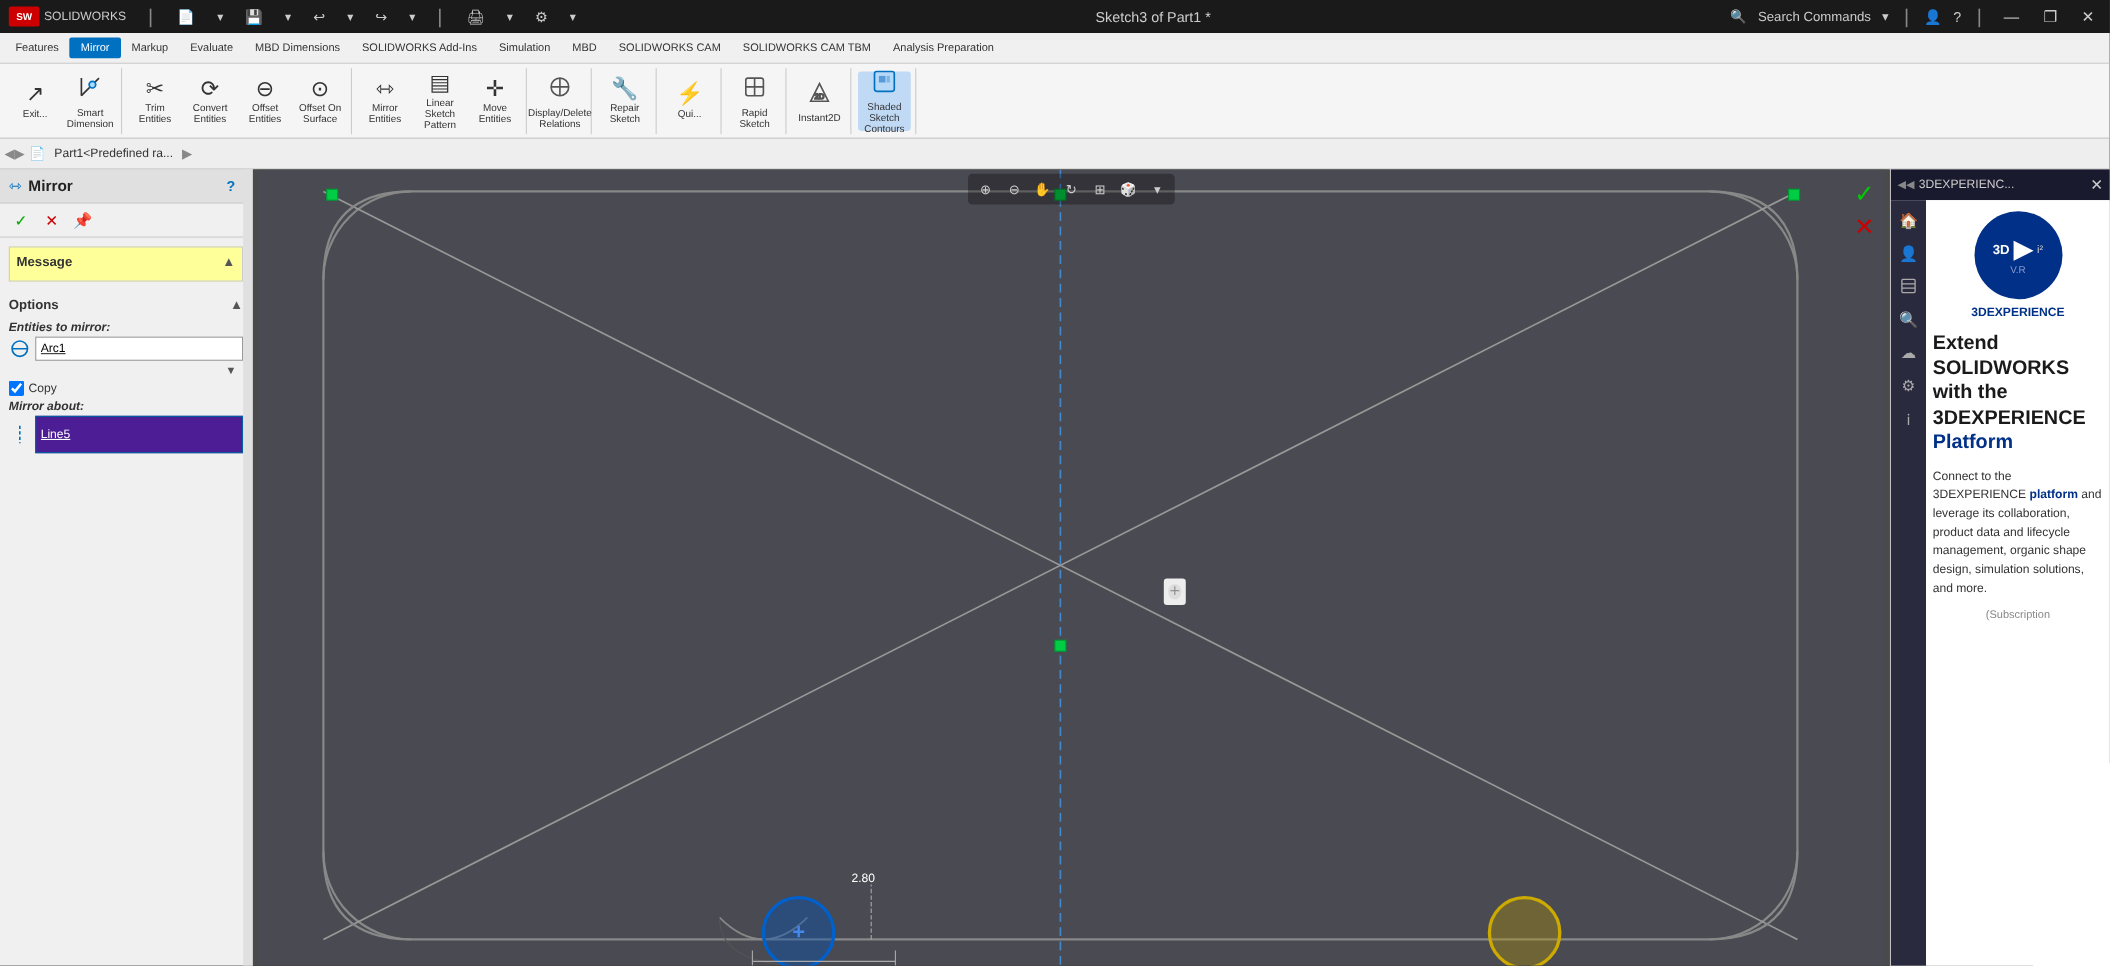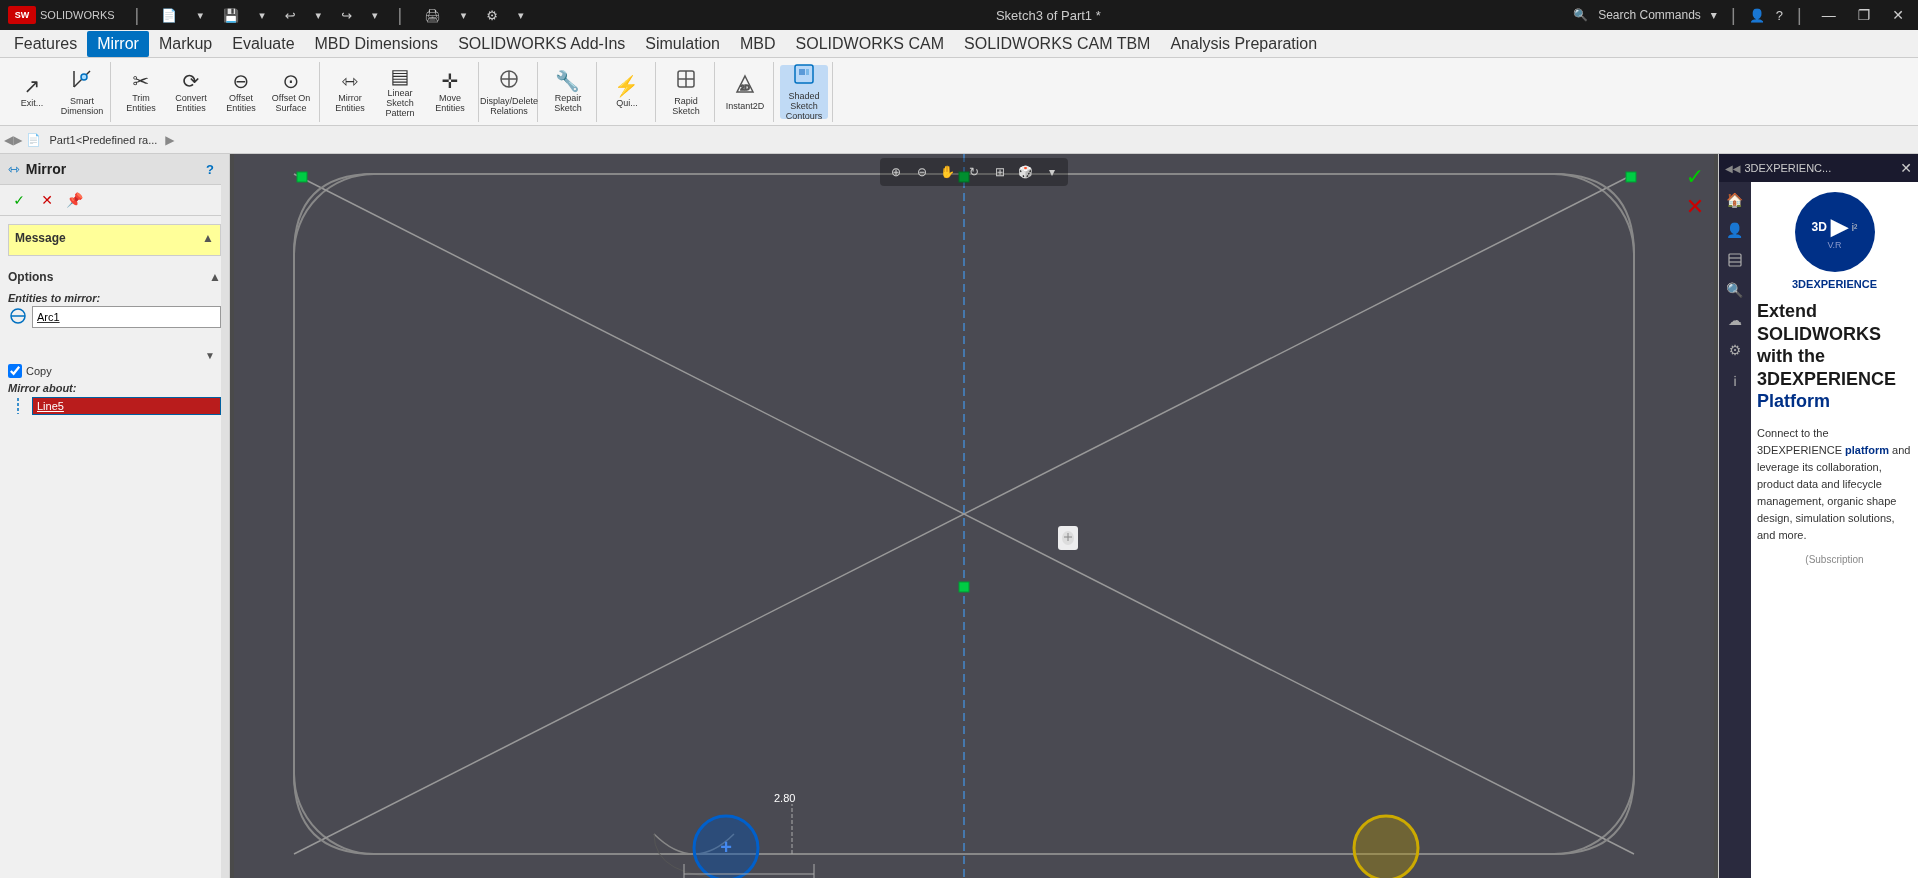--- a/index.html
+++ b/index.html
@@ -15,21 +15,21 @@
     #title-bar-right { display: flex; align-items: center; gap: 10px; font-size: 13px; }
     .sw-logo { display: flex; align-items: center; gap: 4px; }
     .sw-logo-icon { width: 28px; height: 18px; background: #cc0000; color: white; font-size: 9px; font-weight: bold; display: flex; align-items: center; justify-content: center; border-radius: 2px; }
     .title-btn { cursor: pointer; padding: 2px 6px; color: #ccc; font-size: 14px; }
 
     
     #menu-bar {
       width: 100%; height: 28px; background: #f0f0f0; display: flex; align-items: center;
       border-bottom: 1px solid #ccc; padding: 0 4px;
     }
-    .menu-item { padding: 4px 10px; cursor: pointer; font-size: 16px; color: #333; border-radius: 2px; }
+    .menu-item { padding: 4px 10px; cursor: pointer; font-size: 10px; color: #333; border-radius: 2px; }
     .menu-item.active { background: #0070c0; color: white; }
 
     
     #toolbar {
       width: 100%; height: 68px; background: #f5f5f5; border-bottom: 1px solid #ccc;
       display: flex; align-items: center; padding: 0 4px; gap: 2px;
     }
     .toolbar-section { display: flex; align-items: center; gap: 2px; padding: 0 4px; border-right: 1px solid #ccc; height: 60px; }
     .toolbar-btn { display: flex; flex-direction: column; align-items: center; justify-content: center;
       width: 48px; height: 54px; cursor: pointer; border-radius: 3px; font-size: 9px; color: #333;
@@ -56,33 +56,33 @@
     .panel-ctrl-btn.pin { color: #555; }
 
     #message-section { border: 1px solid #ccc; margin: 8px; background: #ffff99; padding: 6px; font-size: 11px; color: #333; }
     #message-header { display: flex; align-items: center; justify-content: space-between; font-weight: bold; margin-bottom: 4px; font-size: 12px; }
     .collapse-btn { cursor: pointer; font-size: 12px; color: #555; }
 
     #options-section { margin: 4px 8px; }
     #options-header { display: flex; align-items: center; justify-content: space-between; font-weight: bold; margin-bottom: 6px; font-size: 12px; padding: 2px 0; }
 
     .section-label { font-weight: bold; font-size: 11px; color: #333; margin: 4px 0 2px 0; font-style: italic; }
-    .entity-input-row { display: flex; align-items: flex-start; gap: 4px; margin-bottom: 22px; text-decoration: underline; }
+    .entity-input-row { display: flex; align-items: center; gap: 4px; margin-bottom: 4px; text-decoration: underline; }
     .entity-icon { width: 20px; height: 20px; display: flex; align-items: center; justify-content: center; color: #0070c0; font-size: 14px; }
     .entity-input { flex: 1; height: 22px; background: white; border: 1px solid #999; padding: 2px 4px; font-size: 11px; }
 
     .arrow-row { height: 10px; display: flex; justify-content: flex-end; padding-right: 6px; }
     .arrow-btn { font-size: 10px; color: #555; cursor: pointer; }
 
     .checkbox-row { display: flex; align-items: center; gap: 4px; margin: 4px 0; }
     .checkbox-row input[type=checkbox] { width: 14px; height: 14px; }
     .checkbox-label { font-size: 11px; }
 
     .mirror-input-row { display: flex; align-items: center; gap: 4px; margin-bottom: 4px; }
-    .mirror-input { flex: 1; height: 18px; background: #b91c1c; color: white; border: 1px solid #0060a0; padding: 2px 4px; font-size: 11px; text-decoration: underline; }
+    .mirror-input { flex: 1; height: 34px; background: #4c1d95; color: white; border: 1px solid #0060a0; padding: 2px 4px; font-size: 11px; text-decoration: underline; }
 
     
     #canvas { flex: 1; background: #4a4a4a; position: relative; overflow: hidden; }
     #canvas-svg { position: absolute; top: 0; left: 0; width: 100%; height: 100%; }
 
     
     #right-panel { width: 200px; min-width: 200px; background: white; border-left: 1px solid #ccc; display: flex; flex-direction: column; }
     #right-panel-header { background: #1a1a2e; height: 28px; display: flex; align-items: center; justify-content: space-between; padding: 0 6px; }
     .rp-title { color: #ccc; font-size: 11px; }
     .rp-collapse { color: #ccc; cursor: pointer; font-size: 14px; }

